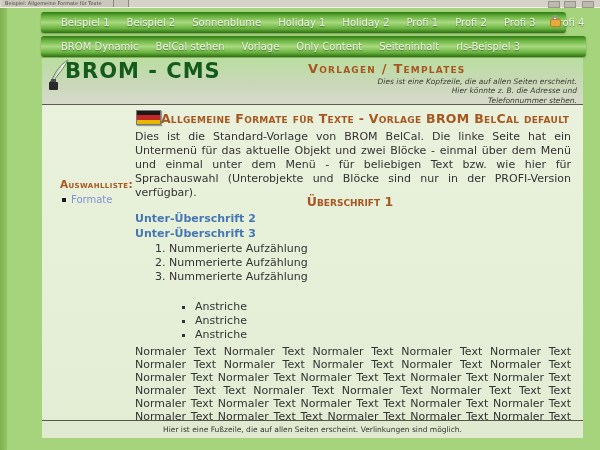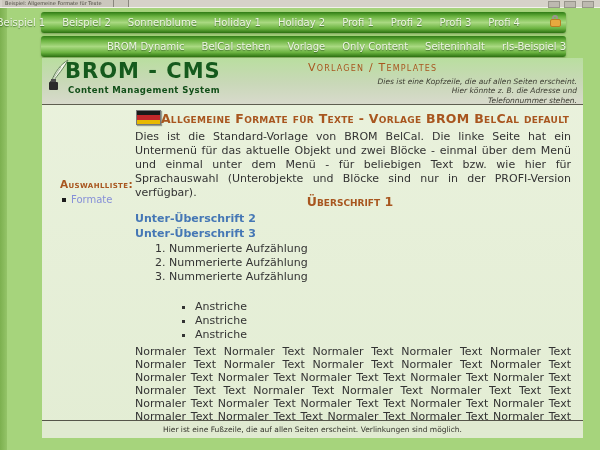--- a/index.html
+++ b/index.html
@@ -12,39 +12,40 @@
   .chrome{position:absolute;left:0;top:0;width:600px;height:7px;background:#d6d2c9;border-bottom:1px solid #f2f1ec;}
   .chrome-tab{position:absolute;left:2px;top:0;width:108px;height:7px;background:#cbc7bd;border-right:1px solid #8a877e;font-size:5px;line-height:6px;color:#4a483f;overflow:hidden;white-space:nowrap;padding-left:3px;}
   .chrome-tab2{position:absolute;left:114px;top:0;width:14px;height:7px;background:#cbc7bd;border-right:1px solid #8a877e;}
   .chrome-btn{position:absolute;top:1px;width:10px;height:5px;background:#bdb9b0;border:1px solid #98958c;}
   
   .left-strip{position:absolute;left:0;top:8px;width:7px;height:442px;background:linear-gradient(90deg,#7cb04f,#94c468);}
   
   .navbar{
     position:absolute;left:41px;width:525px;height:21px;border-radius:3px;
     background:linear-gradient(180deg,#2f7c15 0%,#6cb441 22%,#a9d981 50%,#6cb441 78%,#2b7010 100%);
-    display:flex;align-items:center;justify-content:flex-end;gap:17px;
+    display:flex;align-items:center;justify-content:flex-start;gap:17px;
     box-shadow:0 1px 2px rgba(0,0,0,0.25);
+    padding-left:20px;
   }
   .navbar1{top:12px;padding-right:46px;box-sizing:border-box;}
   .navbar2{top:36px;}
   .nav-item{font-size:10px;color:#edf5e3;text-shadow:0 1px 1px rgba(20,60,10,.55);cursor:pointer;white-space:nowrap;}
   .lock{position:absolute;right:5px;top:3px;width:11px;height:12px;}
   .lock .body{position:absolute;left:0;bottom:0;width:11px;height:8px;background:#e8a93f;border:1px solid #b97f22;border-radius:2px;box-sizing:border-box;}
   .lock .shackle{position:absolute;left:2px;top:0;width:6px;height:6px;border:2px solid #9a978e;border-bottom:none;border-radius:4px 4px 0 0;box-sizing:border-box;}
   
   .page{position:absolute;left:42px;top:58px;width:541px;height:380px;background:linear-gradient(180deg,#eaf2dd 0%,#e3edd4 100%);}
   .pg-header{position:absolute;left:0;top:0;width:541px;height:46px;border-bottom:1px solid #5e5e50;
     background:linear-gradient(180deg,#b9de9f 0%,#c9d8b8 55%,#d8dacc 100%);}
   .quill{position:absolute;left:6px;top:1px;}
   .inkpot{position:absolute;left:7px;top:24px;width:9px;height:8px;background:#2a2a2a;border-radius:1px;}
   .inkpot:before{content:"";position:absolute;left:2px;top:-3px;width:5px;height:3px;background:#4a4a4a;}
   .logo-title{position:absolute;left:23px;top:1px;font-size:21px;font-weight:bold;color:#155a1d;letter-spacing:1px;white-space:nowrap;}
   .logo-sub{position:absolute;left:26px;top:27px;font-size:8.5px;font-weight:bold;color:#124f19;letter-spacing:.4px;white-space:nowrap;}
-  .section-title{position:absolute;left:266px;top:3px;font-size:11px;font-weight:normal;color:#a8561f;font-variant:small-caps;letter-spacing:1.2px;white-space:nowrap;}
+  .section-title{position:absolute;left:266px;top:3px;font-size:13px;font-weight:bold;color:#a8561f;font-variant:small-caps;letter-spacing:1.2px;white-space:nowrap;}
   .header-note{position:absolute;right:6px;top:19px;font-size:7.5px;font-style:italic;color:#3d3d33;text-align:right;line-height:1.25;white-space:pre-line;}
   
   .sidebar{position:absolute;left:0;top:47px;width:88px;height:314px;}
   .sidebar-title{position:absolute;left:18px;top:73px;font-size:10.5px;font-weight:bold;color:#a8561f;font-variant:small-caps;letter-spacing:.4px;white-space:nowrap;}
   .sidebar-item{position:absolute;left:20px;top:89px;font-size:10px;color:#8690d8;cursor:pointer;display:flex;align-items:center;gap:5px;}
   .sq-bullet{width:4px;height:4px;background:#1c1c1c;display:inline-block;}
   
   .main{position:absolute;left:88px;top:47px;width:453px;height:314px;font-size:11px;color:#333;}
   .flag{position:absolute;left:6px;top:5px;width:23px;height:13px;box-shadow:1px 1px 1px rgba(0,0,0,.35);border:1px solid #777;}
   .flag div{height:33.33%;}
@@ -106,21 +107,20 @@
 <div class="page">
 
   <div class="pg-header">
     <svg class="quill" width="22" height="24" viewBox="0 0 22 24">
       <path d="M4 21 C7 13 13 5 20 1 C16 9 9 17 6 21 Z" fill="#f3f7ec" stroke="#62805a" stroke-width="1"></path>
       <path d="M5 20 L13 8" stroke="#9fb493" stroke-width="0.8" fill="none"></path>
       <line x1="4" y1="21" x2="2" y2="23.5" stroke="#333" stroke-width="1.2"></line>
     </svg>
     <div class="inkpot"></div>
     <div class="logo-title">BROM - CMS</div>
-    <div class="logo-sub">Content Management System</div>
     <div class="section-title">Vorlagen / Templates</div>
     <div class="header-note">Dies ist eine Kopfzeile, die auf allen Seiten erscheint.
 Hier könnte z. B. die Adresse und
 Telefonnummer stehen.</div>
   </div>
 
   <div class="sidebar">
     <div class="sidebar-title">Auswahlliste:</div>
     <div class="sidebar-item">
       <span class="sq-bullet"></span>

